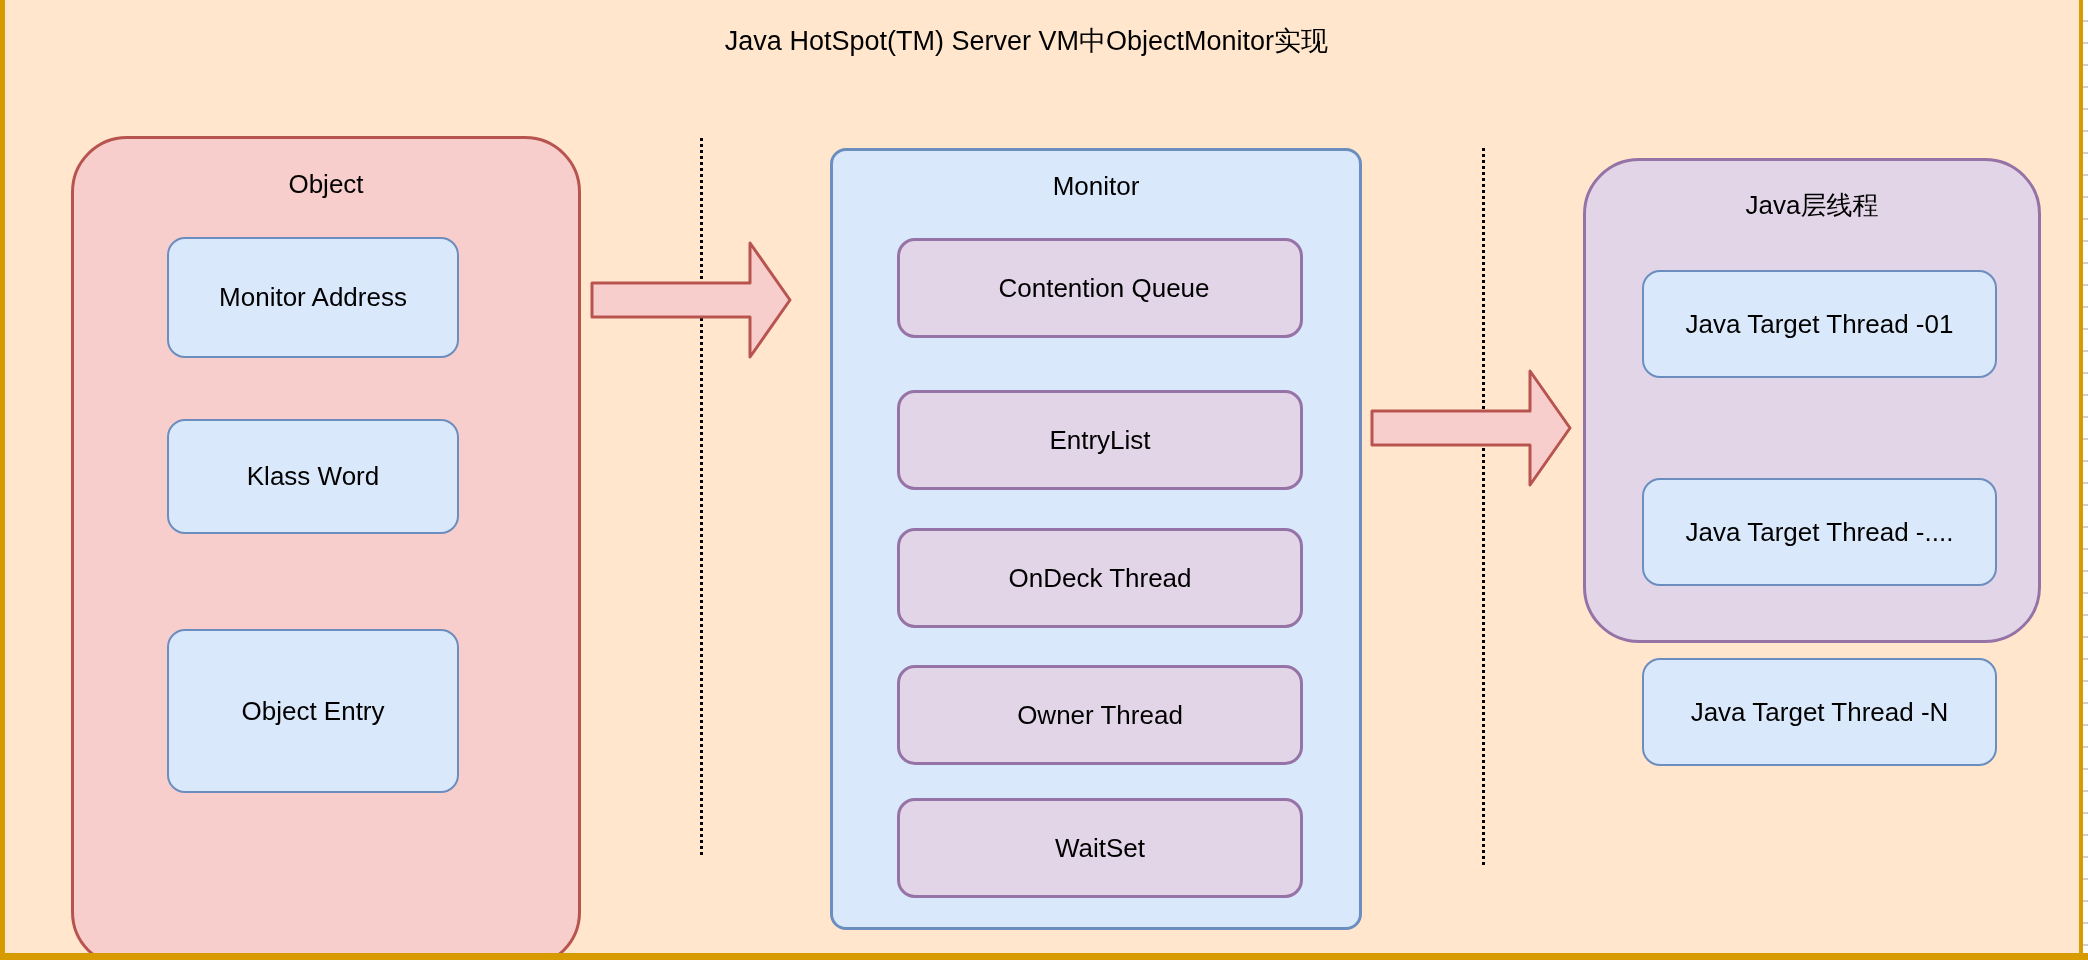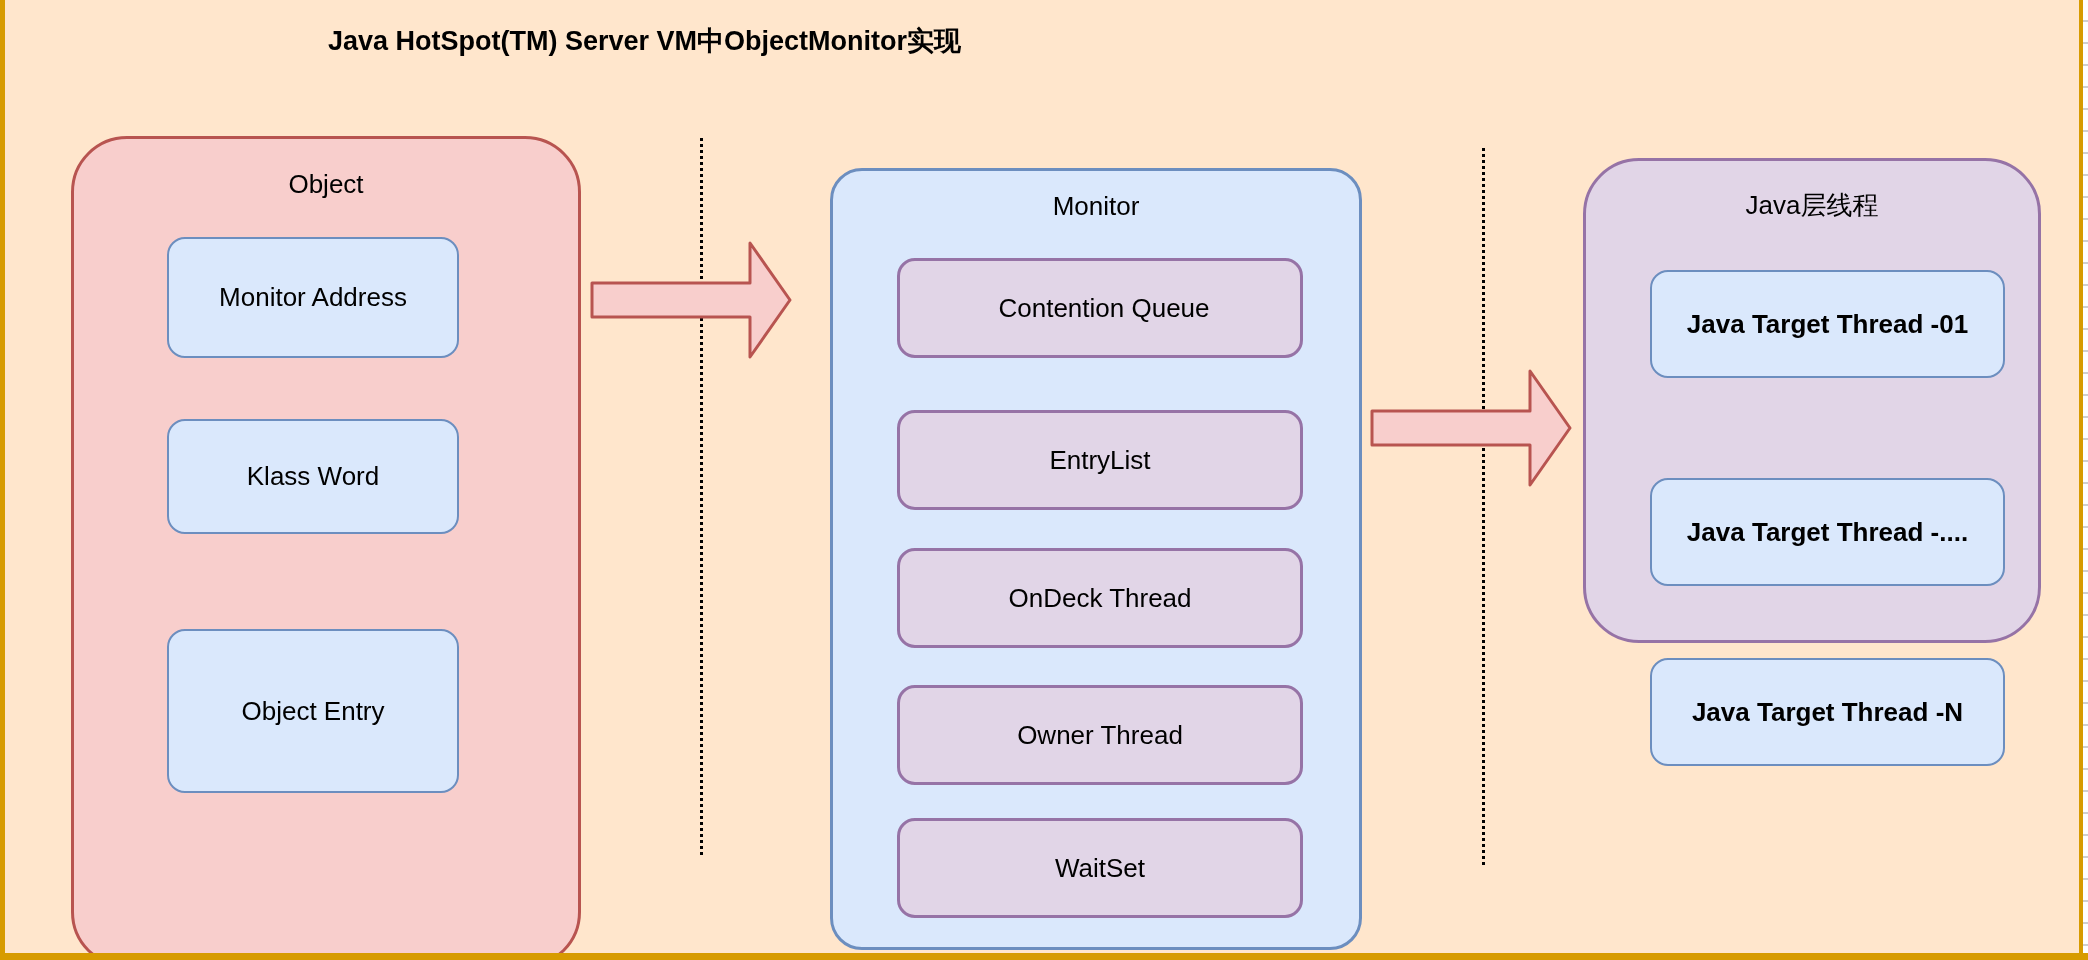--- a/index.html
+++ b/index.html
@@ -18,34 +18,34 @@
   }
   .frame-left{position:absolute;left:0;top:0;width:5px;height:960px;background:var(--frame);}
   .frame-bottom{position:absolute;left:0;bottom:0;width:2088px;height:7px;background:var(--frame);}
   .frame-right{position:absolute;left:2079px;top:0;width:4px;height:953px;background:var(--frame);}
   .ruler-strip{
     position:absolute;left:2083px;top:0;width:5px;height:953px;
     background:repeating-linear-gradient(to bottom,#ffffff 0 20px,#cfcfcf 20px 22px);
   }
   .page-title{
     position:absolute;left:328px;top:24px;width:1000px;height:34px;
-    text-align:left;font-size:27px;line-height:34px;white-space:nowrap;font-weight:bold;
+    text-align:right;font-size:27px;line-height:34px;white-space:nowrap;
   }
   .group{position:absolute;border-style:solid;border-width:3px;}
   .group-label{
     position:absolute;left:0;right:0;text-align:center;
     font-size:26px;line-height:30px;white-space:nowrap;
   }
   .group-object{
     left:71px;top:136px;width:510px;height:832px;border-radius:56px;
     background:var(--pink-fill);border-color:var(--pink-stroke);
   }
   .group-monitor{
-    left:830px;top:148px;width:532px;height:782px;border-radius:32px;
-    background:var(--blue-fill);border-color:var(--blue-stroke);margin-top:20px;
+    left:830px;top:148px;width:532px;height:782px;border-radius:16px;
+    background:var(--blue-fill);border-color:var(--blue-stroke);
   }
   .group-threads{
     left:1583px;top:158px;width:458px;height:485px;border-radius:56px;
     background:var(--purple-fill);border-color:var(--purple-stroke);
   }
   .group-object .group-label{top:30px;}
   .group-monitor .group-label{top:20px;}
   .group-threads .group-label{top:29px;}
   .node{
     position:absolute;display:flex;align-items:center;justify-content:center;
@@ -56,21 +56,21 @@
   .group-object .node{left:93px;width:292px;}
   .n-ma{top:98px;height:121px;}
   .n-kw{top:280px;height:115px;}
   .n-oe{top:490px;height:164px;}
   .group-monitor .node{left:64px;width:406px;height:100px;}
   .n-cq{top:87px;padding-left:8px;}
   .n-el{top:239px;}
   .n-od{top:377px;}
   .n-ow{top:514px;}
   .n-ws{top:647px;}
-  .group-threads .node{left:64px;width:355px;height:108px;font-weight:bold;}
+  .group-threads .node{left:56px;width:355px;height:108px;}
   .n-t1{top:109px;}
   .n-td{top:317px;}
   .n-tn{top:497px;}
   .arrow{position:absolute;width:203px;height:120px;}
   .arrow-1{left:590px;top:240px;}
   .arrow-2{left:1370px;top:368px;}
   .arrow polygon{fill:var(--pink-fill);stroke:var(--pink-stroke);stroke-width:3;stroke-linejoin:round;}
   .dotted-sep{
     position:absolute;width:3px;
     background:repeating-linear-gradient(to bottom,#000 0 3px,transparent 3px 6px);

